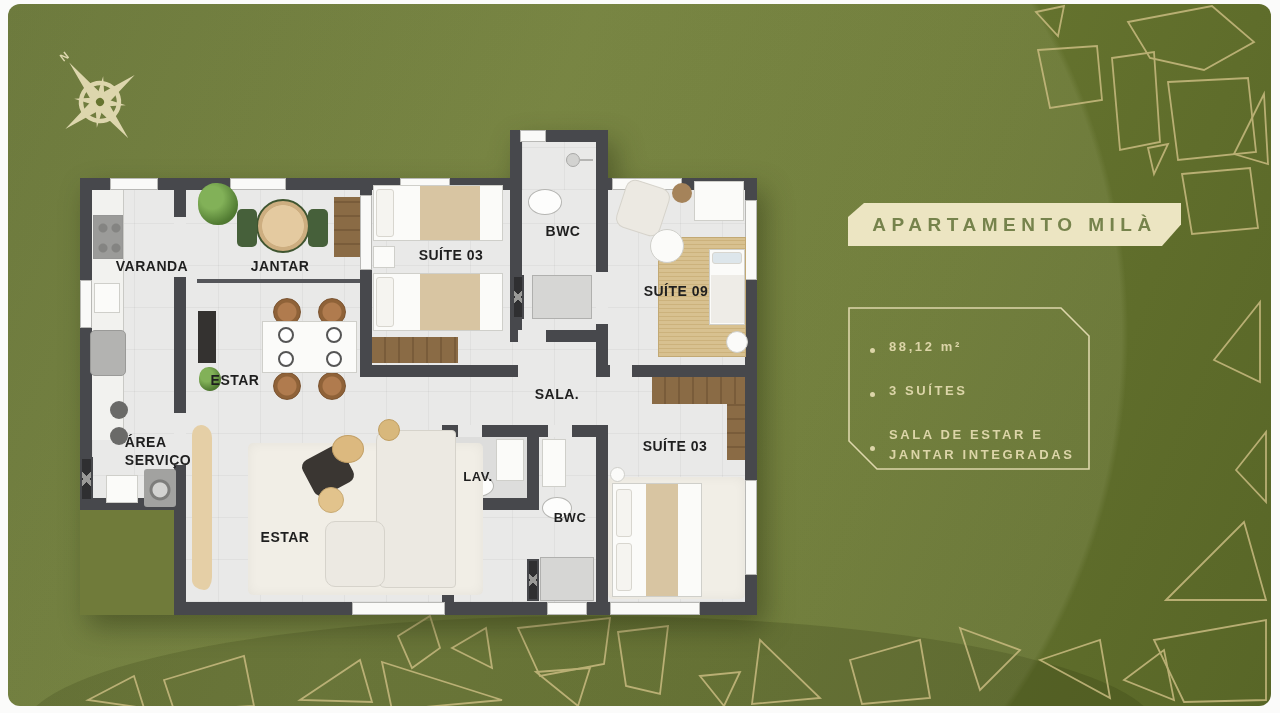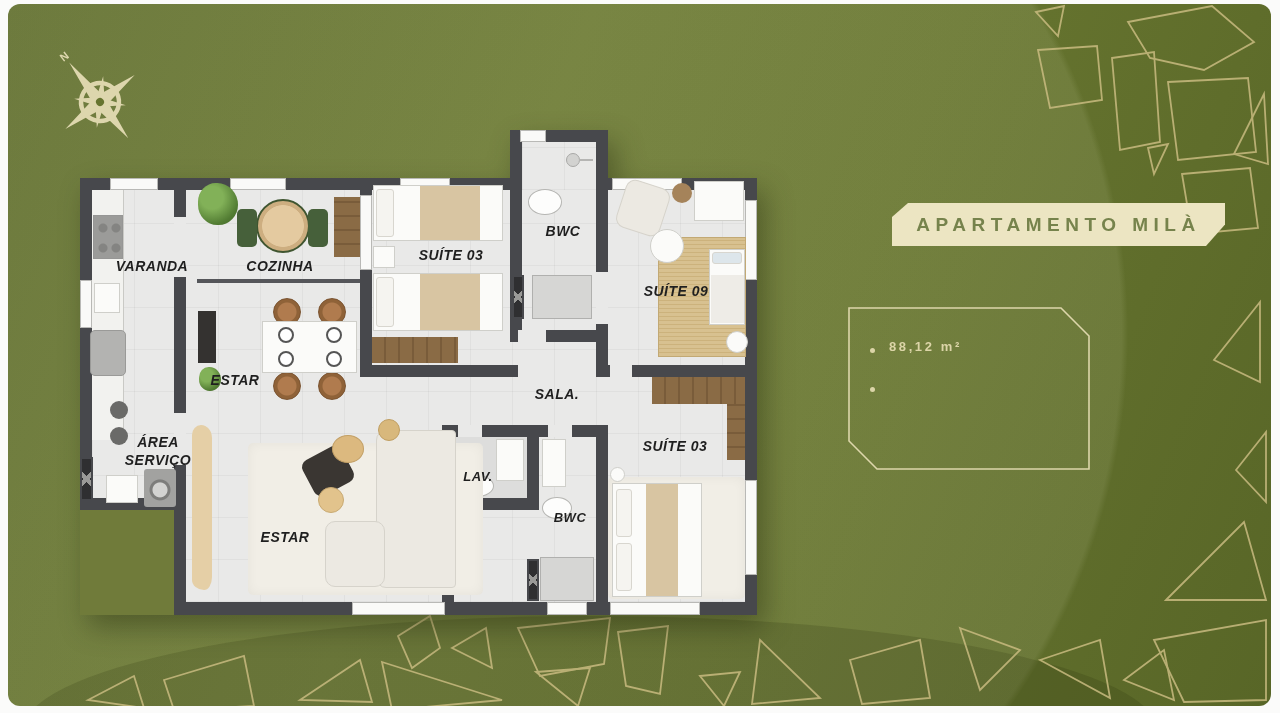--- a/index.html
+++ b/index.html
@@ -9,21 +9,21 @@
     position:absolute; left:8px; top:4px; right:9px; bottom:7px;
     border-radius:12px; overflow:hidden;
     background:
       radial-gradient(650px 650px at 470px 330px, rgba(235,240,200,0.10) 0 99%, rgba(0,0,0,0) 100%),
       linear-gradient(112deg, #5f6d2e 0%, #6b7934 38%, #66742f 62%, #586627 100%);
   }
   svg.pattern { position:absolute; inset:0; width:100%; height:100%; }
 
   
   .banner {
-    position:absolute; left:884px; top:199px; width:333px; height:43px;
+    position:absolute; left:840px; top:199px; width:333px; height:43px;
     background:#ece5c2;
     clip-path:polygon(16px 0, 100% 0, 100% 50%, calc(100% - 19px) 100%, 0 100%, 0 14px);
     display:flex; align-items:center; justify-content:center;
   }
   .banner span { font-size:19px; font-weight:bold; letter-spacing:5.5px; color:#76834c; white-space:nowrap; }
 
   
   .infobox { position:absolute; left:840px; top:303px; width:242px; height:163px; }
   .infobox svg.frame { position:absolute; inset:0; }
   .info-items { position:absolute; left:22px; top:30px; right:10px; }
@@ -39,21 +39,21 @@
     background-image:
       repeating-linear-gradient(0deg, rgba(0,0,0,.04) 0 1px, transparent 1px 42px),
       repeating-linear-gradient(90deg, rgba(0,0,0,.04) 0 1px, transparent 1px 42px); }
   .floor-dk { background:#dddddc; }
   .wall { background:#47484c; }
   .rail { background:#55565a; }
   .gap  { background:#e9e9e8; }
   .win  { background:#fafaf8; box-shadow:inset 0 0 0 1px #b9b9b6; }
   .winh { background:#fafaf8; box-shadow:inset 0 0 0 1px #b9b9b6; }
   .lbl { position:absolute; transform:translate(-50%,-50%); font-size:14px; font-weight:bold;
-         color:#1f1f1f; letter-spacing:.5px; white-space:pre-line; text-align:center; line-height:1.25;font-style:italic; }
+         color:#1f1f1f; letter-spacing:.5px; white-space:pre-line; text-align:left; line-height:1.25; }
   .lbl-sm { font-size:13px; }
 
   
   .white-f { background:#fbfbf9; border:1px solid #cfcfca; }
   .cream-f { background:#ece9e2; border:1px solid #d6d3cb; }
   .wood   { background:repeating-linear-gradient(90deg,#8a6b45 0 12px,#795c3a 12px 14px); }
   .wood-v { background:repeating-linear-gradient(0deg,#8a6b45 0 12px,#795c3a 12px 14px); }
   .round { border-radius:50%; }
   .plant { background:radial-gradient(circle at 35% 35%, #82b158 0 30%, #527c33 70%, #3f6326 100%); border-radius:46% 54% 50% 50%; }
   .darkf { background:#343230; }
@@ -140,20 +140,26 @@
       <svg class="frame" viewBox="0 0 242 163">
         <path d="M1 1 H213 L241 29 V162 H29 L1 134 Z" fill="none" stroke="#ddd6ab" stroke-width="1.6"></path>
       </svg>
       <div class="info-items">
         <div class="info-item">
           <div class="bullet"></div>
           <span>88,12 m²</span>
         </div>
         <div class="info-item">
           <div class="bullet"></div>
+          <span>3 SUÍTES</span>
+        </div>
+        <div class="info-item">
+          <div class="bullet"></div>
+          <span>SALA DE ESTAR E
+JANTAR INTEGRADAS</span>
         </div>
       </div>
     </div>
 
     <div class="plan">
 
       <div class="floor" style="left:12px;top:65px;width:653px;height:412px"></div>
       <div class="floor" style="left:442px;top:17px;width:74px;height:48px"></div>
       <div class="floor-dk floor" style="left:374px;top:312px;width:73px;height:61px"></div>
       <div style="left:0;top:385px;width:94px;height:105px;background:#707b3a"></div>
@@ -276,21 +282,21 @@
       <div style="left:112px;top:300px;width:20px;height:165px;background:#e5cfa6;border-radius:45% 55% 40% 60% / 6% 8% 8% 6%"></div>
       <div class="rug-soft" style="left:168px;top:318px;width:235px;height:152px"></div>
       <div class="cream-f" style="left:296px;top:305px;width:80px;height:158px;border-radius:10px 4px 4px 10px"></div>
       <div class="cream-f" style="left:245px;top:396px;width:60px;height:66px;border-radius:10px"></div>
       <div style="left:226px;top:326px;width:44px;height:40px;background:#3a3632;border-radius:8px;transform:rotate(-28deg)"></div>
       <div class="round" style="left:252px;top:310px;width:32px;height:28px;background:#dcb97f;border:1px solid #c3a066"></div>
       <div class="round" style="left:238px;top:362px;width:26px;height:26px;background:#e2c38c;border:1px solid #c9aa72"></div>
       <div class="round" style="left:298px;top:294px;width:22px;height:22px;background:#d8b87c;border:1px solid #c09f63"></div>
 
       <div class="lbl" style="left:72px;top:142px">VARANDA</div>
-      <div class="lbl" style="left:200px;top:142px">COZINHA</div>
+      <div class="lbl" style="left:200px;top:142px">JANTAR</div>
       <div class="lbl" style="left:155px;top:256px">ESTAR</div>
       <div class="lbl" style="left:78px;top:326px">ÁREA
 SERVIÇO</div>
       <div class="lbl" style="left:205px;top:413px">ESTAR</div>
       <div class="lbl" style="left:371px;top:131px">SUÍTE 03</div>
       <div class="lbl" style="left:483px;top:107px">BWC</div>
       <div class="lbl" style="left:596px;top:167px">SUÍTE 09</div>
       <div class="lbl" style="left:477px;top:270px">SALA.</div>
       <div class="lbl" style="left:595px;top:322px">SUÍTE 03</div>
       <div class="lbl lbl-sm" style="left:398px;top:352px">LAV.</div>

